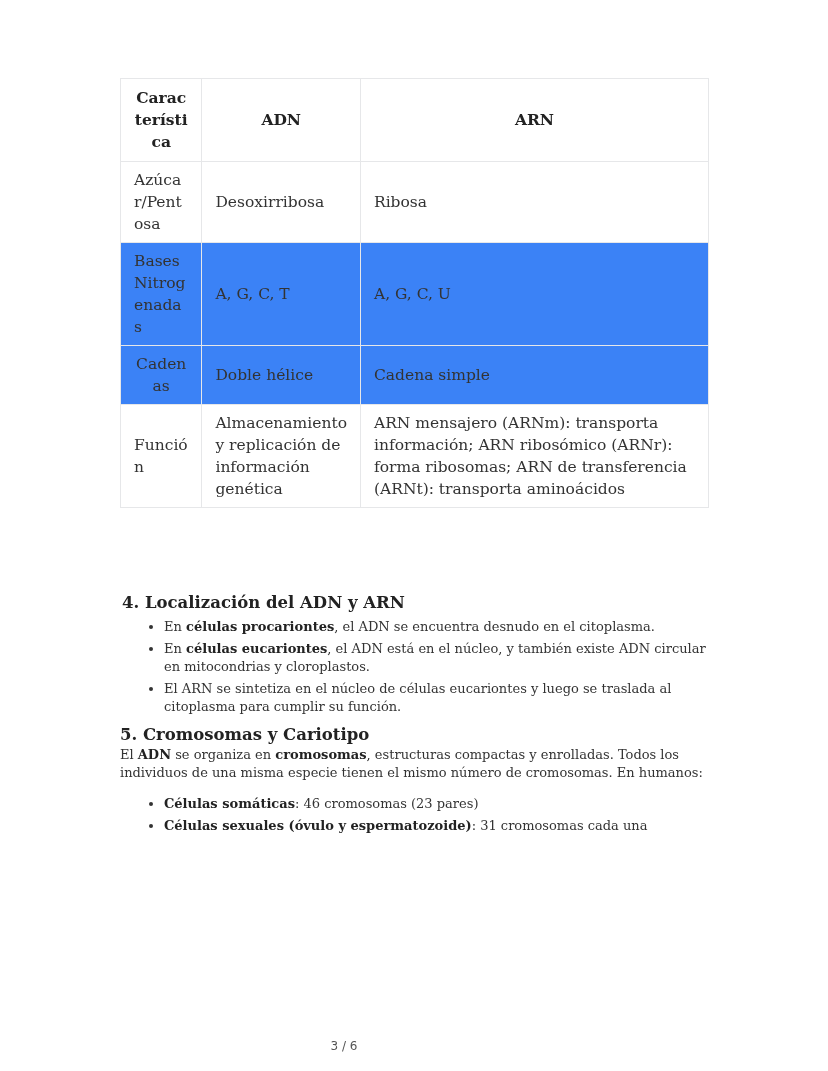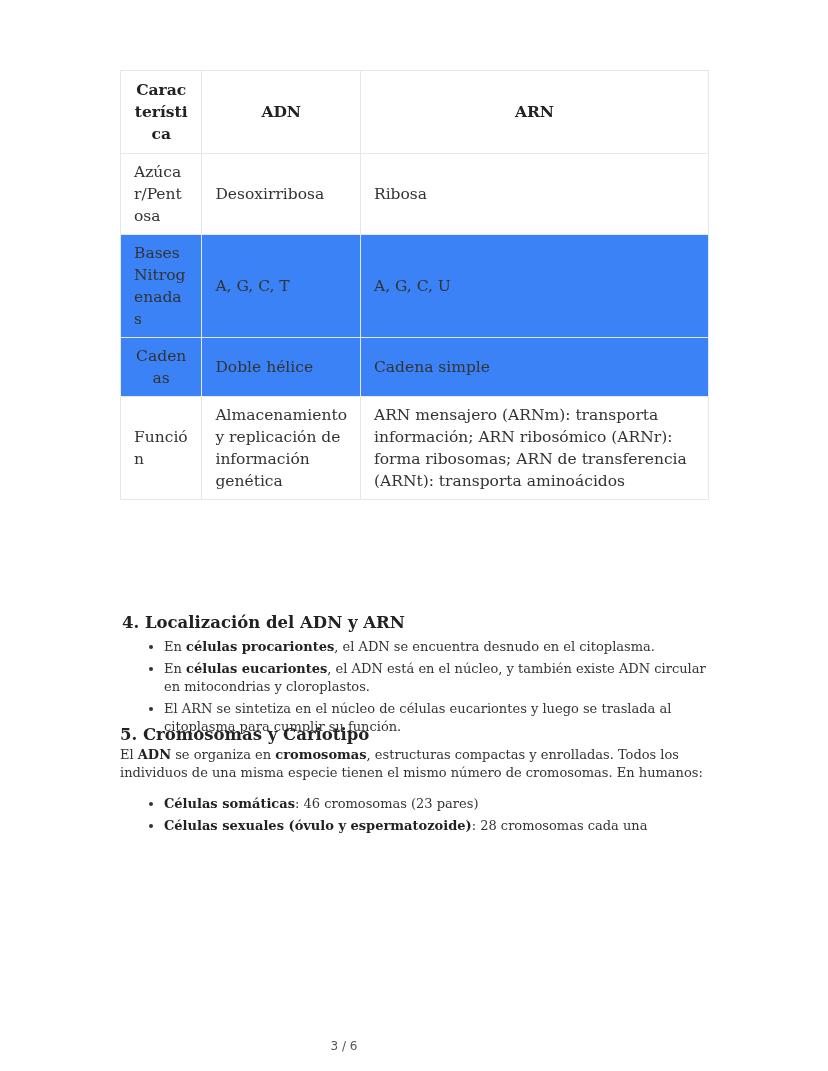--- a/index.html
+++ b/index.html
@@ -18,21 +18,21 @@
     .page {
       position: absolute;
       left: 0;
       top: 0;
       width: 828px;
       height: 1071px;
     }
     table.cmp {
       position: absolute;
       left: 120px;
-      top: 70px;
+      top: 78px;
       width: 589px;
       border-collapse: collapse;
       font-size: 15.5px;
       line-height: 22px;
       color: #333333;
     }
     table.cmp td, table.cmp th {
       border: 1.5px solid #e6e7e9;
       padding: 7px 13px 7px 13px;
       vertical-align: middle;
@@ -72,21 +72,21 @@
       padding-left: 40px;
       list-style: disc;
     }
     .sec ul li {
       margin: 4px;
     }
     .sec p {
       margin: 0;
     }
     .sec b { color: #222222; }
-    #sec4 { top: 612px; }
+    #sec4 { top: 592px; }
     #sec4 h2 { margin-left: 2px; }
     #sec5 { top: 724px; }
     #sec5 ul { margin-top: 13px; margin-bottom: 13px; }
     .footer {
       position: absolute;
       left: 0;
       width: 688px;
       top: 1039px;
       text-align: center;
       font-family: "DejaVu Sans", "Liberation Sans", sans-serif;
@@ -141,18 +141,18 @@
       <li><span>En </span><b>células eucariontes</b><span>, el ADN está en el núcleo, y también existe ADN circular en mitocondrias y cloroplastos.</span></li>
       <li><span>El ARN se sintetiza en el núcleo de células eucariontes y luego se traslada al citoplasma para cumplir su función.</span></li>
     </ul>
   </div>
 
   <div class="sec" id="sec5">
     <h2>5. Cromosomas y Cariotipo</h2>
     <p><span>El </span><b>ADN</b><span> se organiza en </span><b>cromosomas</b><span>, estructuras compactas y enrolladas. Todos los individuos de una misma especie tienen el mismo número de cromosomas. En humanos:</span></p>
     <ul>
       <li><b>Células somáticas</b><span>: 46 cromosomas (23 pares)</span></li>
-      <li><b>Células sexuales (óvulo y espermatozoide)</b><span>: 28 cromosomas cada una</span></li>
+      <li><b>Células sexuales (óvulo y espermatozoide)</b><span>: 31 cromosomas cada una</span></li>
     </ul>
   </div>
 
   <div class="footer">3 / 6</div>
 </div>
 
 </body></html>

